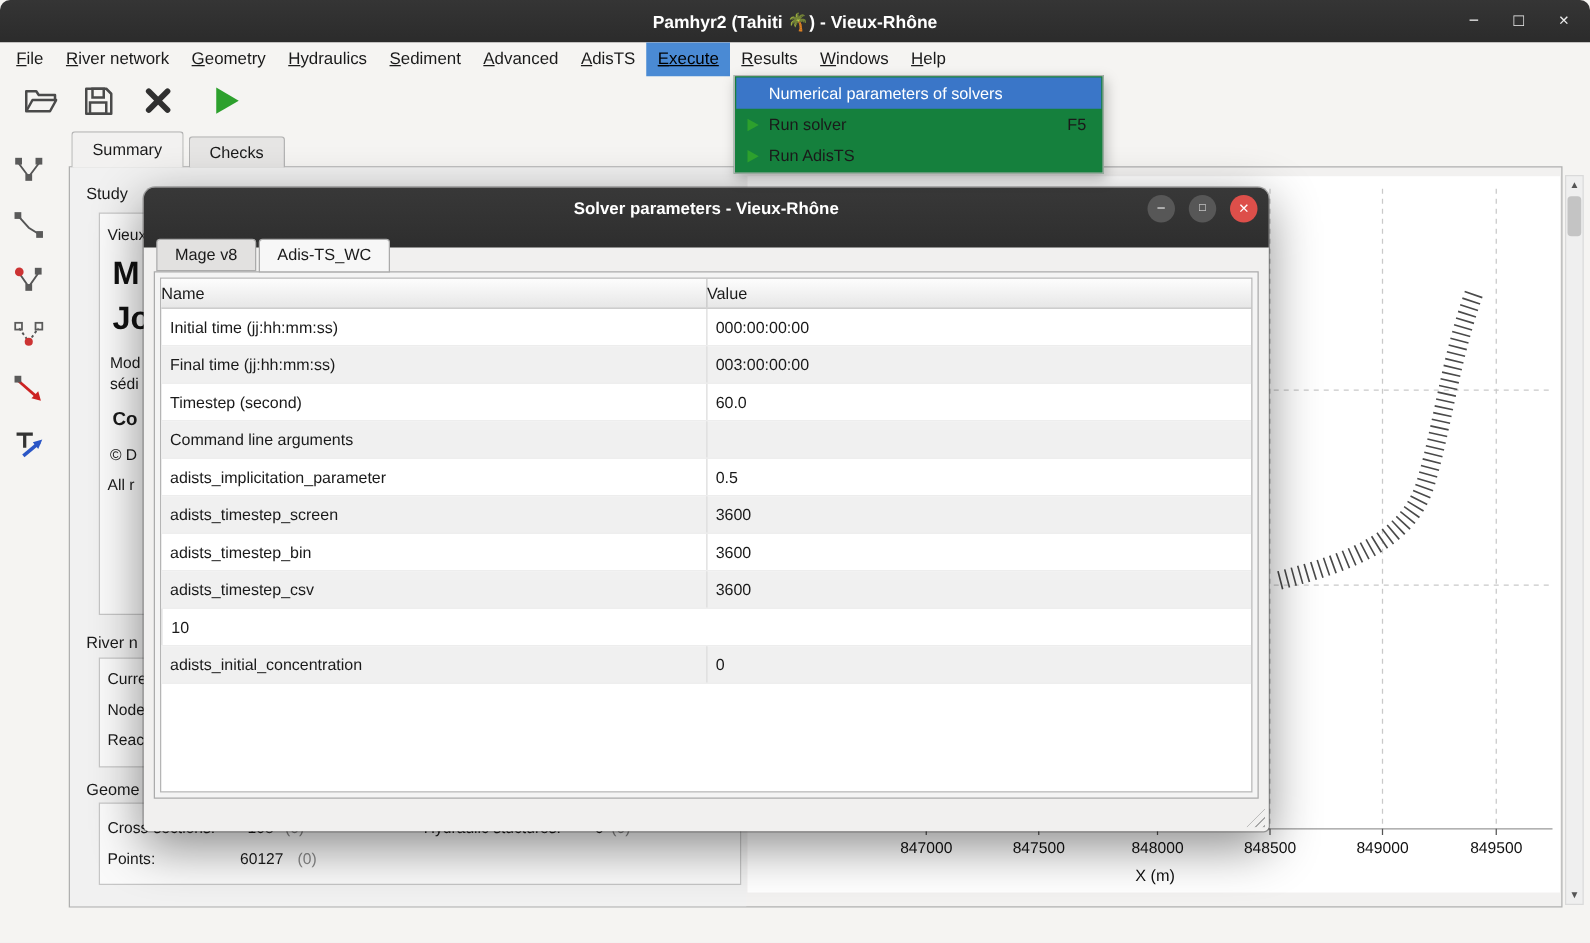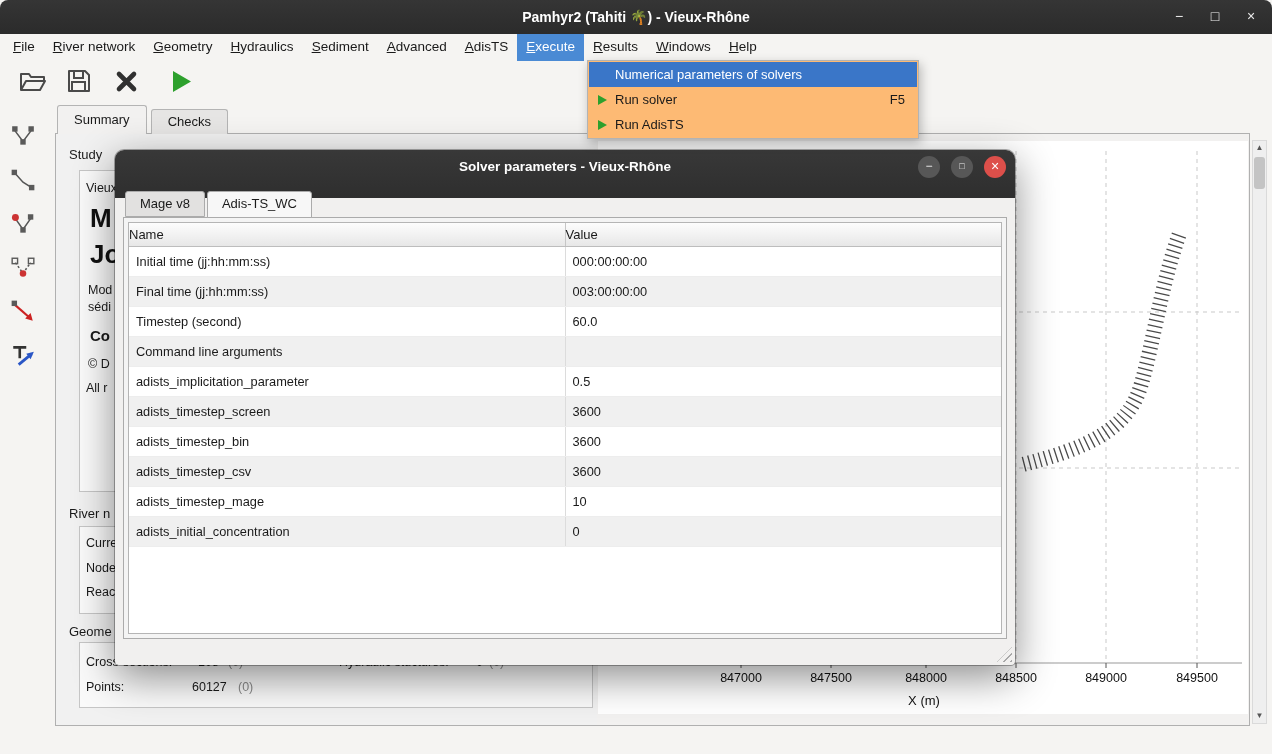--- a/index.html
+++ b/index.html
@@ -13,21 +13,21 @@
     text-align:center; font-size:14px; font-weight:bold; color:#fff; }
   .titlebar-controls { position:absolute; right:10px; top:0; height:34px;
     display:flex; align-items:center; gap:14px; }
   .tb-btn { width:22px; height:22px; line-height:21px; text-align:center;
     color:#ececec; font-size:14px; border-radius:50%; cursor:default; }
 
   
   .menubar { position:absolute; top:34px; left:0; right:0; height:27px;
     background:#f5f4f2; display:flex; padding-left:4px; font-size:13.5px; }
   .menu-item { padding:0 9px; line-height:26px; white-space:nowrap; }
-  .menu-item.active { background:#4a8ad4; color:#ffffff; }
+  .menu-item.active { background:#4a8ad4; color:#000000;text-decoration:underline; }
 
   
   .toolbar { position:absolute; top:61px; left:0; height:44px; display:flex;
     align-items:center; gap:13px; padding-left:15px; }
   .tool-button { width:34px; height:34px; display:flex; align-items:center; justify-content:center; }
 
   
   .tabsrow { position:absolute; top:107px; left:57px; height:27px; display:flex;
     align-items:flex-end; z-index:3; }
   .tab { border:1px solid #b4b4b4; border-bottom:none; padding:4px 16px 5px;
@@ -61,21 +61,21 @@
   .v-scroll { position:absolute; right:5px; top:140px; width:15px; height:584px;
     background:#efefef; border:1px solid #dadada; z-index:2; }
   .vs-arrow { position:absolute; left:0; width:13px; height:14px; text-align:center;
     font-size:8px; line-height:14px; color:#555; }
   .vs-up { top:0; }
   .vs-down { bottom:0; }
   .vs-thumb { position:absolute; left:1px; top:16px; width:11px; height:32px;
     background:#c4c4c4; border-radius:3px; }
 
   
-  .exec-menu { position:absolute; left:587px; top:60px; width:332px; background:#fdba74;
+  .exec-menu { position:absolute; left:587px; top:60px; width:296px; background:#15803d;
     border:1px solid #b3b3b3; box-shadow:2px 4px 10px rgba(0,0,0,.25); z-index:60; padding:1px; }
   .em-item { height:25px; display:flex; align-items:center; font-size:13px; }
   .em-item.selected { background:#3a76c8; color:#fff; }
   .em-icon { width:26px; display:flex; justify-content:center; align-items:center; }
   .em-label { flex:1; white-space:nowrap; }
   .em-shortcut { padding-right:12px; }
 
   
   .dialog { position:absolute; left:115px; top:150px; width:900px; height:515px;
     background:#f1f0ef; border-radius:9px 9px 4px 4px; z-index:40;
@@ -390,21 +390,20 @@
       </div>
       <div class="pt-row">
         <div class="pt-c name">adists_timestep_bin</div>
         <div class="pt-c value">3600</div>
       </div>
       <div class="pt-row alt">
         <div class="pt-c name">adists_timestep_csv</div>
         <div class="pt-c value">3600</div>
       </div>
       <div class="pt-row">
-        <div class="pt-c name">adists_timestep_mage</div>
         <div class="pt-c value">10</div>
       </div>
       <div class="pt-row alt">
         <div class="pt-c name">adists_initial_concentration</div>
         <div class="pt-c value">0</div>
       </div>
     </div>
   </div>
 
   <div class="dlg-grip"></div>

